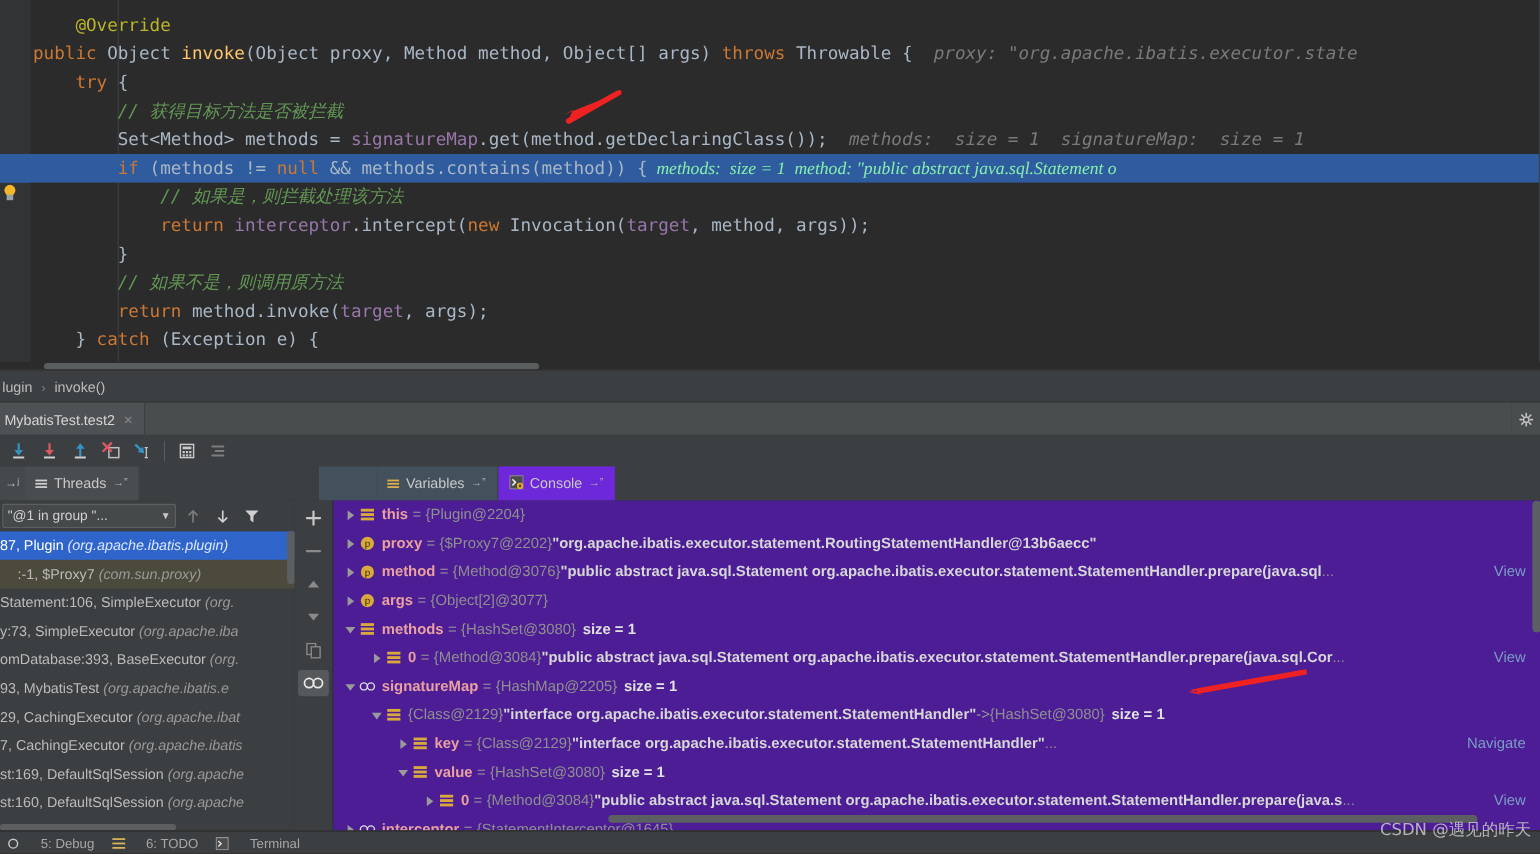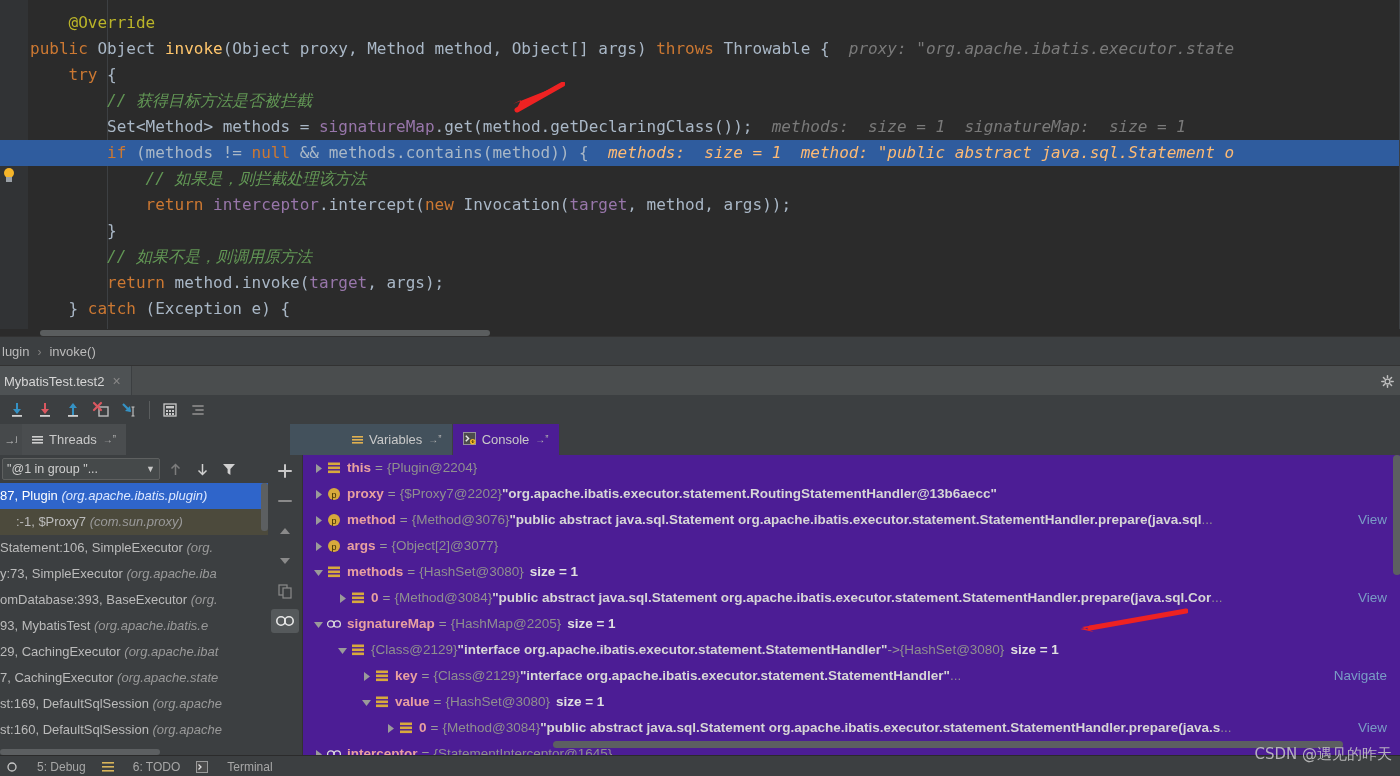--- a/index.html
+++ b/index.html
@@ -60,21 +60,21 @@
     background: #2f5c9e;
   }
   .kw { color: #cc7832; }
   .cls { color: #a9b7c6; }
   .mth { color: #ffc66d; }
   .fld { color: #9876aa; }
   .def { color: #a9b7c6; }
   .ann { color: #bbb529; }
   .cmt { color: #629755; font-style: italic; }
   .hint { color: #7a7a7a; font-style: italic; }
-  .hint-on-hl { color: #fdba74; font-style: italic; }
+  .hint-on-hl { color: #86efac; font-style: italic; font-family: Liberation Serif, serif; }
   .bulb {
     position: absolute;
     left: 2px; top: 168px;
     width: 14px; height: 16px;
   }
   .bulb .b-top {
     position: absolute; left: 2px; top: 0;
     width: 10px; height: 10px; border-radius: 50%;
     background: #f5b52a;
   }
@@ -549,21 +549,21 @@
           <g fill="#e0b050">
               <rect x="0" y="1" width="11" height="1.6"></rect>
               <rect x="0" y="4" width="11" height="1.6"></rect>
               <rect x="0" y="7" width="11" height="1.6"></rect>
             </g>
         </svg>
       </span>
       <span>Variables</span>
       <span style="color:#b0b0b0;font-size:10px;">→ˮ</span>
     </div>
-    <div class="subtab" style="background:#4c1d95;align-items:center;">
+    <div class="subtab" style="background:#6d28d9;align-items:center;">
       <span>
         <svg width="13" height="13" viewBox="0 0 14 14">
           <rect x="0.5" y="0.5" width="13" height="13" fill="#4c4c4c" stroke="#9a9a9a" stroke-width="1"></rect>
           <path d="M3 4 L6 7 L3 10" stroke="#e8e8e8" stroke-width="1.6" fill="none"></path>
           <circle cx="10.5" cy="10.5" r="3" fill="#f0b429"></circle>
           <path d="M10.5 8.6 L10.5 11.4 M9.3 10.3 L10.5 11.6 L11.7 10.3" stroke="#4a3a00" stroke-width="1" fill="none"></path>
         </svg>
       </span>
       <span>Console</span>
       <span style="color:#b0b0b0;font-size:10px;">→ˮ</span>
@@ -594,21 +594,21 @@
       </div>
     </div>
     <div class="frames-list" id="frames-list">
         <div class="frame-row sel"><span>87, Plugin </span><span class="pkg">(org.apache.ibatis.plugin)</span></div>
         <div class="frame-row sel2"><span>:-1, $Proxy7 </span><span class="pkg">(com.sun.proxy)</span></div>
         <div class="frame-row"><span>Statement:106, SimpleExecutor </span><span class="pkg">(org.</span></div>
         <div class="frame-row"><span>y:73, SimpleExecutor </span><span class="pkg">(org.apache.iba</span></div>
         <div class="frame-row"><span>omDatabase:393, BaseExecutor </span><span class="pkg">(org.</span></div>
         <div class="frame-row"><span>93, MybatisTest </span><span class="pkg">(org.apache.ibatis.e</span></div>
         <div class="frame-row"><span>29, CachingExecutor </span><span class="pkg">(org.apache.ibat</span></div>
-        <div class="frame-row"><span>7, CachingExecutor </span><span class="pkg">(org.apache.state</span></div>
+        <div class="frame-row"><span>7, CachingExecutor </span><span class="pkg">(org.apache.ibatis</span></div>
         <div class="frame-row"><span>st:169, DefaultSqlSession </span><span class="pkg">(org.apache</span></div>
         <div class="frame-row"><span>st:160, DefaultSqlSession </span><span class="pkg">(org.apache</span></div>
       </div>
     <div class="frames-vscroll">
       <div class="thumb"></div>
     </div>
     <div class="frames-hscroll">
       <div class="thumb"></div>
     </div>
   </div>

